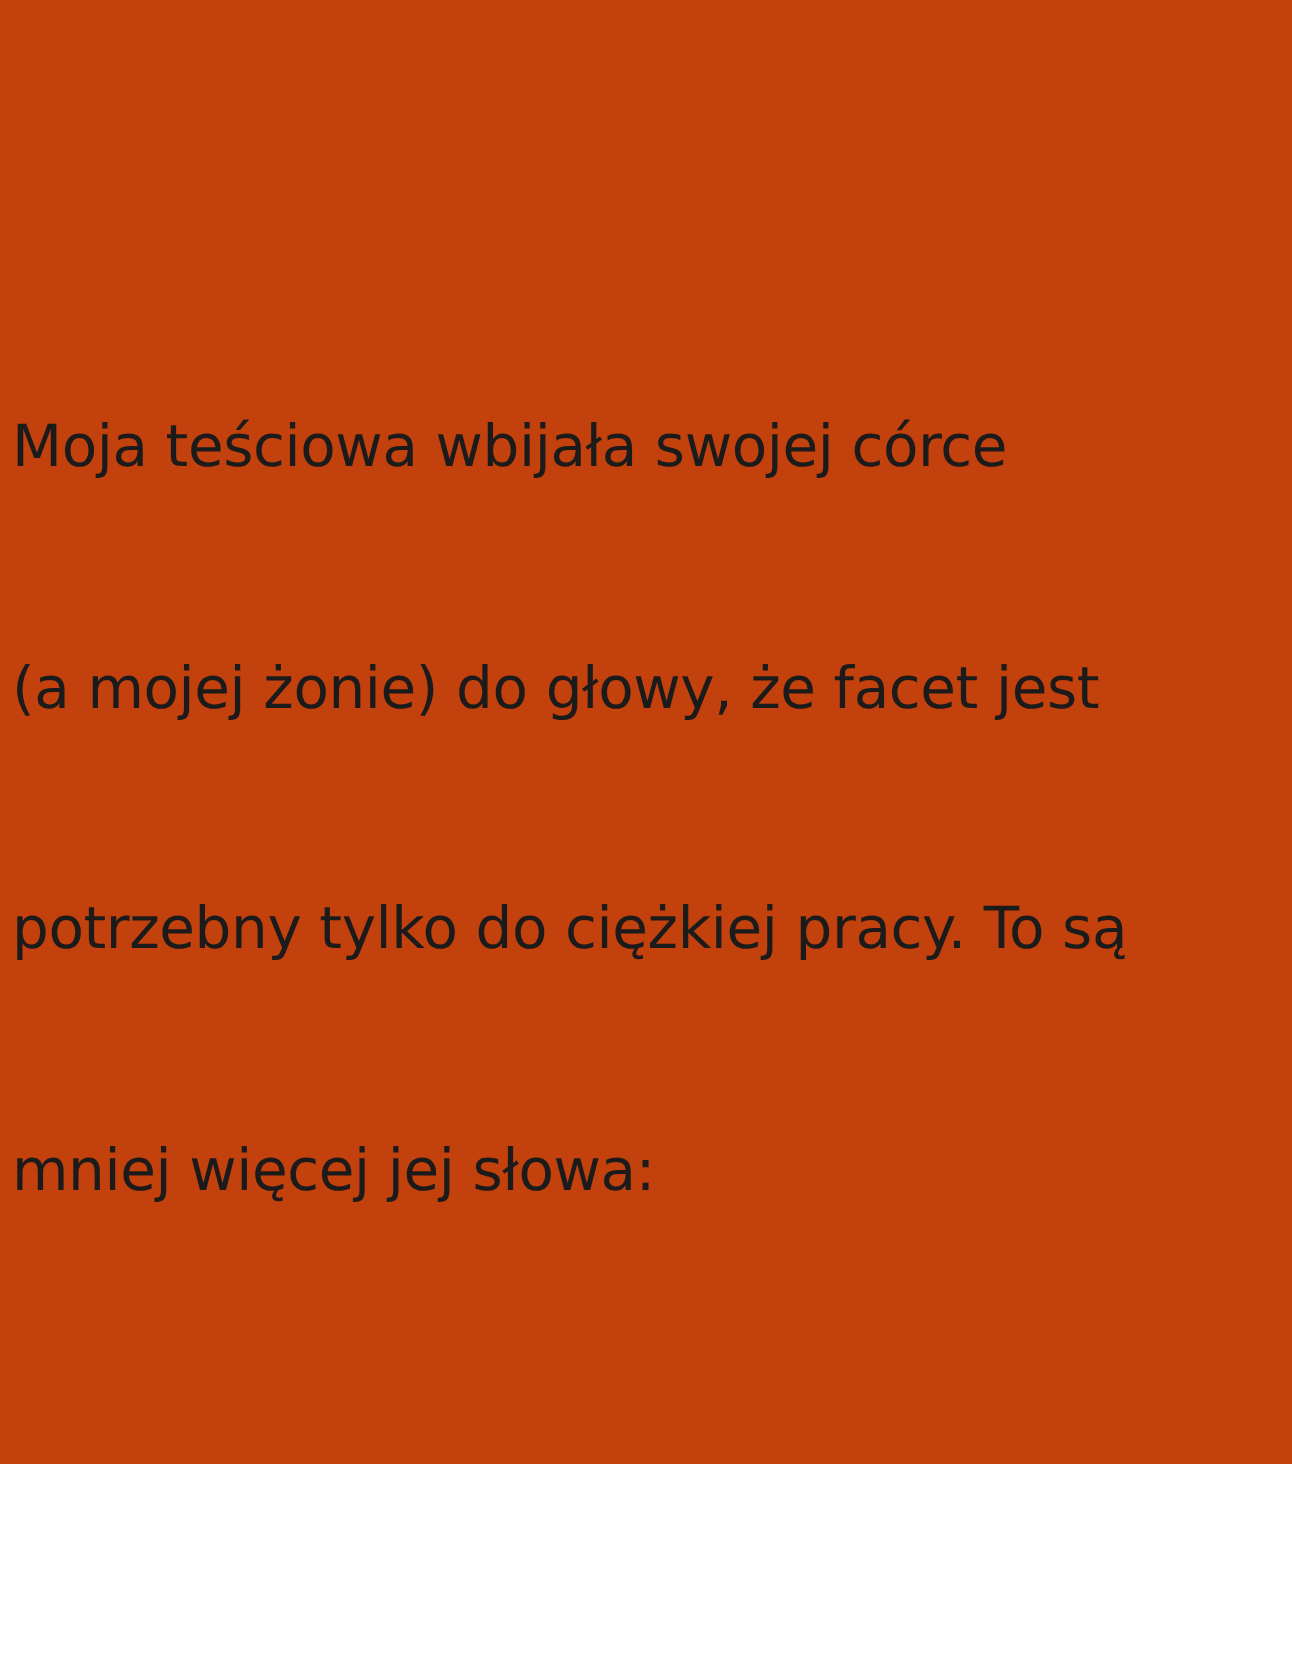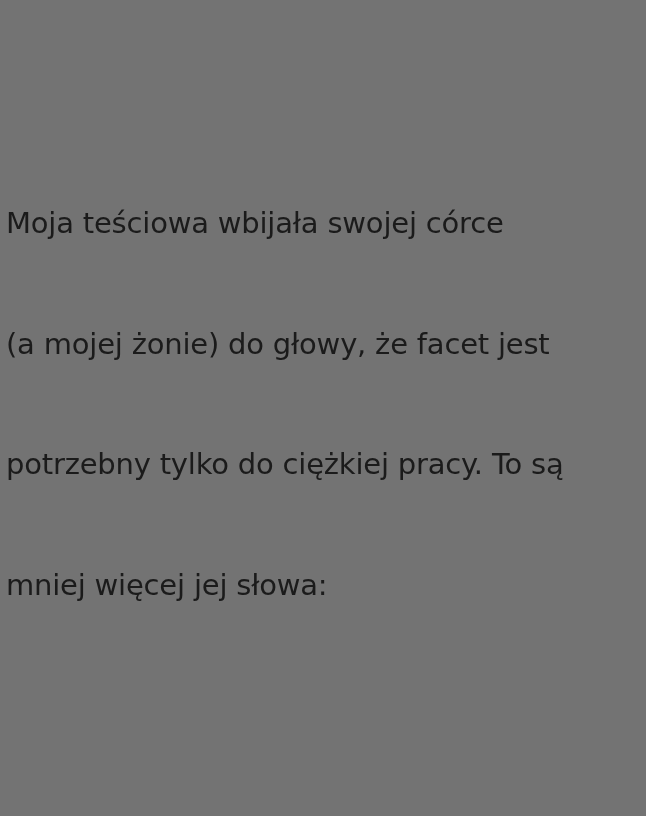--- a/index.html
+++ b/index.html
@@ -9,22 +9,22 @@
   }
   body {
     width: 646px;
     height: 828px;
     overflow: hidden;
     font-family: "DejaVu Sans", sans-serif;
   }
   .page {
     position: relative;
     width: 646px;
-    height: 816px;
-    background: #737373;
+    height: 732px;
+    background: #c2410c;
     overflow: hidden;
   }
   .text-block {
     position: absolute;
     top: 2px;
     left: 6px;
     width: 700px;           
     color: #1b1b1b;
     font-family: "DejaVu Sans", sans-serif;
     font-size: 29px;

